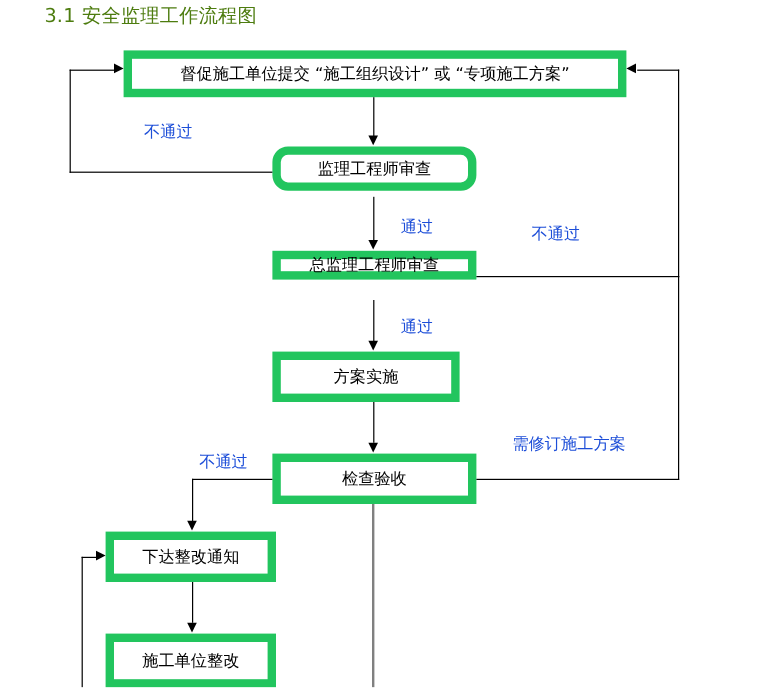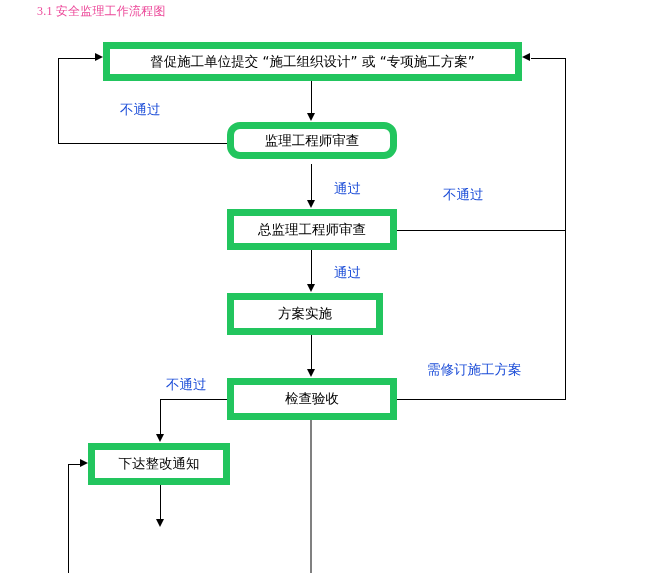--- a/index.html
+++ b/index.html
@@ -14,25 +14,24 @@
     position: relative;
     width: 648px;
     height: 573px;
     background: #ffffff;
     overflow: hidden;
   }
   .title {
     position: absolute;
     left: 37px;
     top: 3px;
-    font-size: 12px;
-    color: #ec4899;
+    font-size: 16px;
+    color: #4d7c0f;
     letter-spacing: 0.2px;
     white-space: nowrap;
-    font-family: Liberation Serif, serif;
   }
   .flow-box {
     position: absolute;
     border: 7px solid #22c55e;
     background: #ffffff;
     box-sizing: border-box;
     display: flex;
     align-items: center;
     justify-content: center;
     font-size: 13.5px;
@@ -84,28 +83,29 @@
 <body>
 
 <div id="canvas">
 
   <div class="title">3.1 安全监理工作流程图</div>
 
   <div class="flow-box wide-text" style="left:103px; top:42px; width:419px; height:39px;">督促施工单位提交 “施工组织设计” 或 “专项施工方案”</div>
 
   <div class="flow-box" style="left:227px; top:122px; width:170px; height:37px;border-radius:13px;">监理工程师审查</div>
 
-  <div class="flow-box" style="left:227px; top:209px; width:170px; height:41px;">总监理工程师审查</div>
+  <div class="flow-box" style="left:227px; top:209px; width:170px; height:24px;">总监理工程师审查</div>
 
   <div class="flow-box" style="left:227px; top:293px; width:156px; height:42px;">方案实施</div>
 
   <div class="flow-box" style="left:227px; top:378px; width:170px; height:42px;text-align:center;">检查验收</div>
 
   <div class="flow-box" style="left:88px; top:443px; width:142px; height:42px;">下达整改通知</div>
 
+  <div class="flow-box" style="left:88px; top:528px; width:142px; height:45px;">施工单位整改</div>
 
   <div class="edge-label" style="left:120px; top:101px;">不通过</div>
 
   <div class="edge-label" style="left:334px; top:180px;">通过</div>
 
   <div class="edge-label" style="left:443px; top:186px;">不通过</div>
 
   <div class="edge-label" style="left:334px; top:264px;">通过</div>
 
   <div class="edge-label" style="left:427px; top:361px;">需修订施工方案</div>

